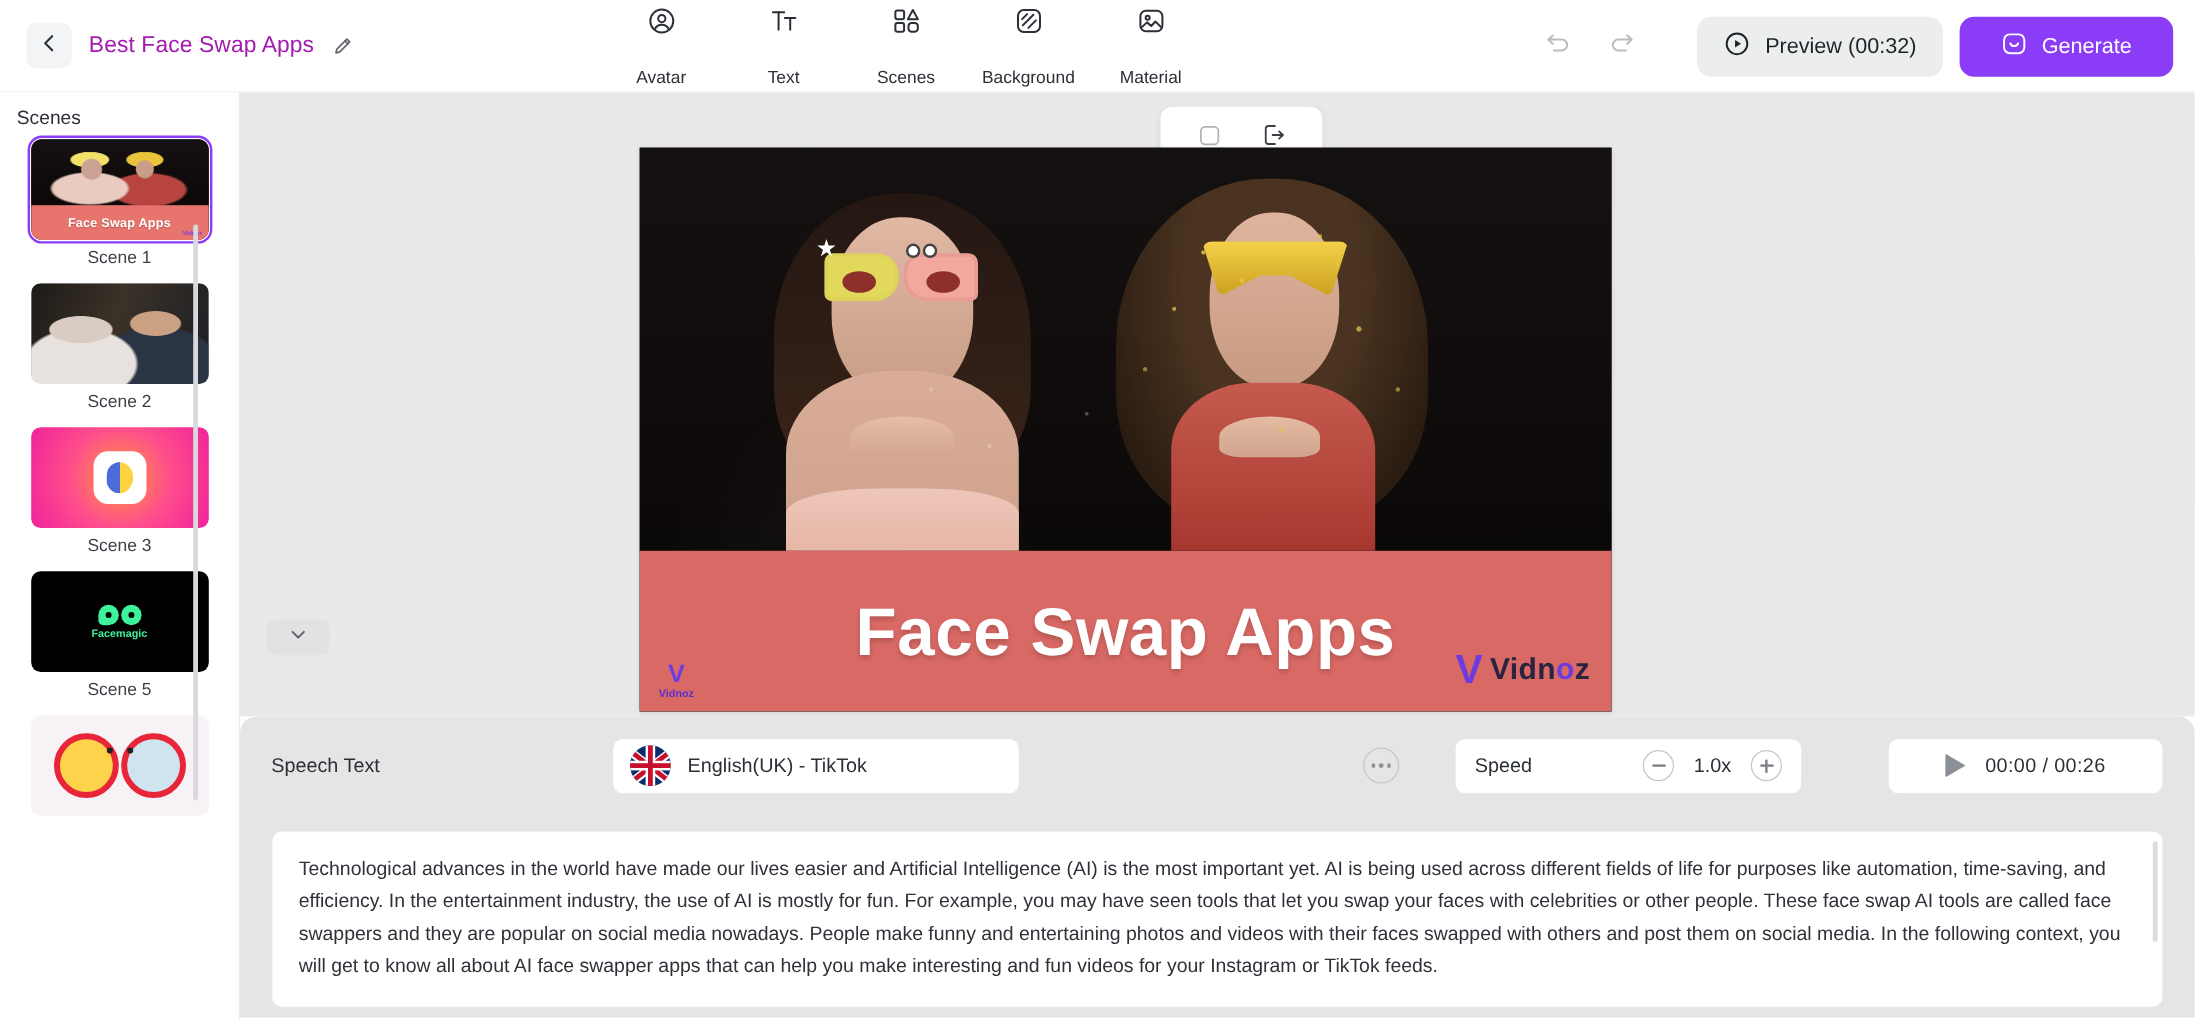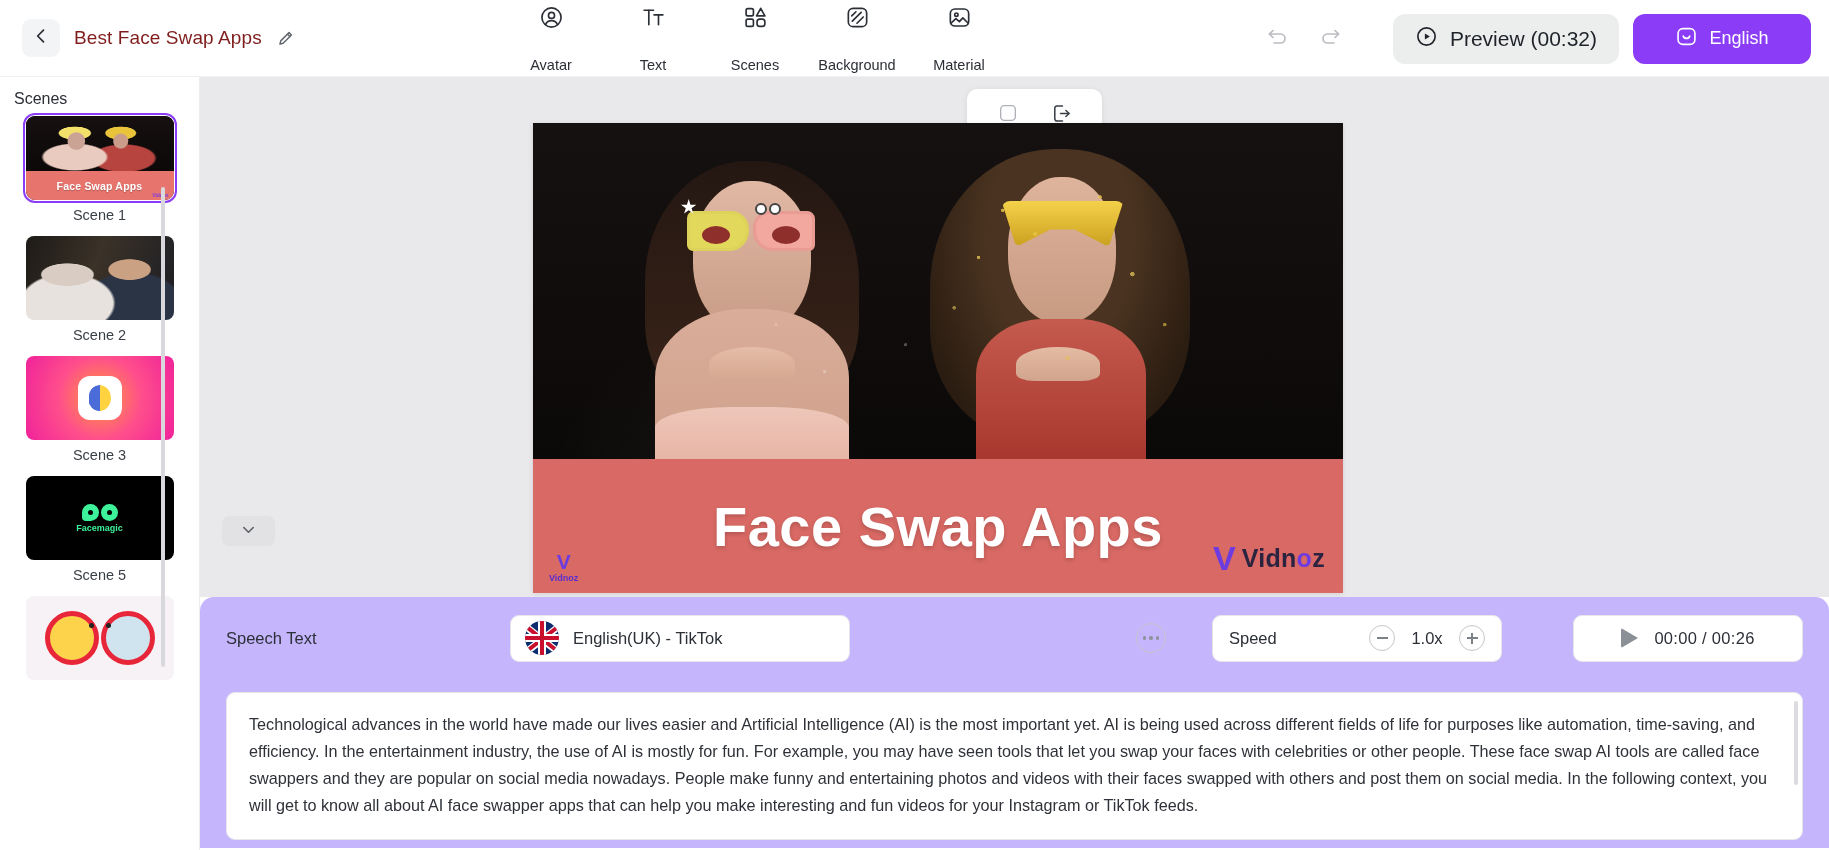--- a/index.html
+++ b/index.html
@@ -16,21 +16,21 @@
   .topbar {
     position: absolute; top: 0; left: 0; width: 1829px; height: 77px;
     background: #ffffff; display: flex; align-items: center;
     border-bottom: 1px solid #f0f0f2;
   }
   .tb-left { display: flex; align-items: center; padding-left: 22px; gap: 14px; }
   .back-btn {
     width: 38px; height: 38px; border-radius: 9px; background: #f3f4f6;
     display: flex; align-items: center; justify-content: center; cursor: pointer;
   }
-  .proj-title { font-size: 19px; color: #7f1d1d; letter-spacing: .1px; }
+  .proj-title { font-size: 19px; color: #a21caf; letter-spacing: .1px; }
   .edit-icon { display:flex; align-items:center; cursor:pointer; }
 
   .tb-center {
     position: absolute; left: 500px; top: 0; height: 77px;
     display: flex; align-items: center; gap: 0px;
   }
   .tool {
     width: 102px; height: 68px; display: flex; flex-direction: column;
     align-items: center; justify-content: space-between; gap: 5px; cursor: pointer;
     border-radius: 8px;
@@ -41,21 +41,21 @@
     position: absolute; right: 18px; top: 0; height: 77px;
     display: flex; align-items: center; gap: 14px;
   }
   .histbtn { width: 40px; height: 40px; display: flex; align-items: center;
     justify-content: center; cursor: pointer; border-radius: 8px; }
   .preview-btn {
     height: 50px; min-width: 202px; padding: 0 22px; border-radius: 12px;
     background: #eceded; display: flex; align-items: center; gap: 12px;
     cursor: pointer; margin-left: 28px;
   }
-  .preview-btn .lbl { font-size: 21px; color: #1f2329; }
+  .preview-btn .lbl { font-size: 18px; color: #1f2329; }
   .generate-btn {
     height: 50px; min-width: 178px; padding: 0 24px; border-radius: 12px;
     background: #8b3cf6; display: flex; align-items: center; justify-content:center; gap: 11px;
     cursor: pointer; color: #fff;
   }
   .generate-btn .lbl { font-size: 18px; color:#fff; }
 
   
   .sidebar {
     position: absolute; left: 0; top: 77px; width: 200px; height: 773px;
@@ -239,21 +239,21 @@
 
   .collapse-btn {
     position:absolute; left: 22px; top: 439px; width: 53px; height: 30px;
     background:#e2e2e4; border-radius: 7px; display:flex; align-items:center;
     justify-content:center; cursor:pointer;
   }
 
   
   .bottom {
     position:absolute; left: 200px; top: 597px; width: 1629px; height: 251px;
-    background:#c4b5fd; border-top-left-radius: 14px; border-top-right-radius: 14px;
+    background:#e5e5e5; border-top-left-radius: 14px; border-top-right-radius: 14px;
   }
   .bp-row {
     height: 82px; display:flex; align-items:center; padding: 0 26px; gap: 0;
     position:relative;
   }
   .speech-label { font-size: 16.5px; color:#2b2f36; }
   .voice-select {
     position:absolute; left: 310px; width: 340px; height: 47px;
     background:#fff; border:1px solid #e6e6ea; border-radius: 9px;
     display:flex; align-items:center; padding: 0 14px; gap: 14px; cursor:pointer;
@@ -415,21 +415,21 @@
         </span>
         <span class="lbl">Preview (00:32)</span>
       </div>
       <div class="generate-btn">
         <span>
           <svg width="23" height="23" viewBox="0 0 24 24" fill="none" stroke="#ffffff" stroke-width="1.7" stroke-linecap="round" stroke-linejoin="round">
             <rect x="3.2" y="3.8" width="17.6" height="16.4" rx="5"></rect>
             <path d="M8.6 11.6a3.6 3.6 0 0 0 6.8 0"></path>
           </svg>
         </span>
-        <span class="lbl">English</span>
+        <span class="lbl">Generate</span>
       </div>
     </div>
   </div>
 
   <div class="sidebar">
     <div class="scenes-title">Scenes</div>
     <div class="scene-list">
 
       <div class="scene-item">
         <div class="thumb-wrap sel t1">

